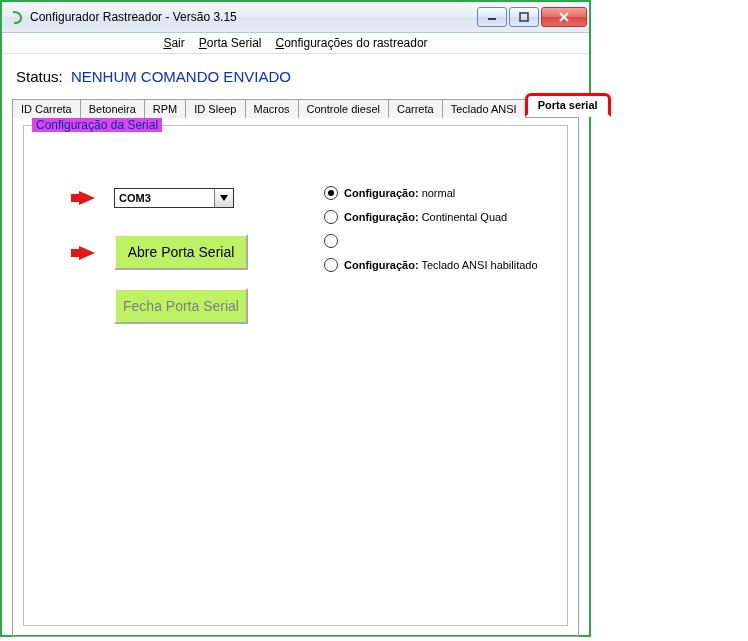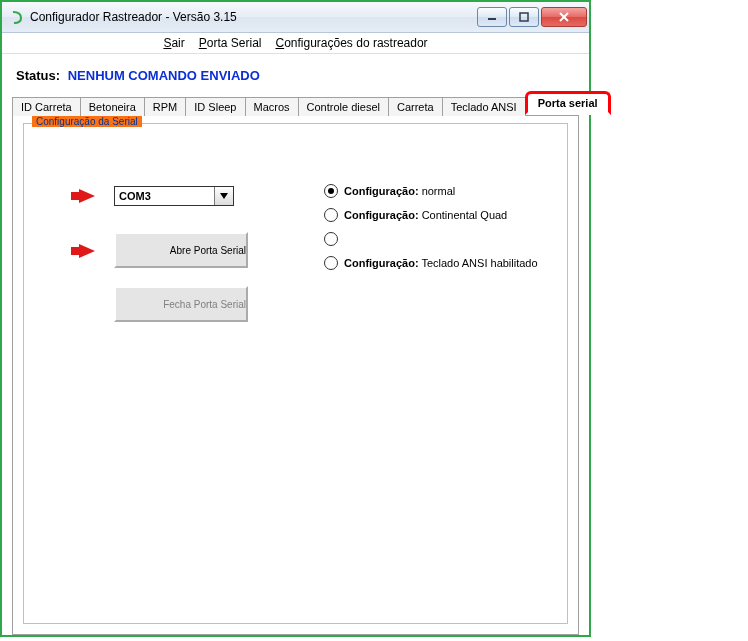--- a/index.html
+++ b/index.html
@@ -30,21 +30,21 @@
   .win-btn svg { display:block; }
   .menubar {
     height:20px; display:flex; align-items:center; gap:14px;
     padding:0 6px; color:#000; font-size:12px;
     border-bottom:1px solid #e0e0e0;
     justify-content:center;
   }
   .menu-item { cursor:default; }
   .menu-item .mn-u { text-decoration:underline; }
   .client { padding:8px 10px 10px 10px; }
-  .status-row { font-size:13px; font-weight:bold; margin:6px 0 10px 4px; }
+  .status-row { font-size:15px; font-weight:normal; margin:6px 0 10px 4px; }
   .status-label { color:#000; }
   .status-value { color:#0b2fd6; margin-left:4px; }
   .tabs-wrap { position:relative; height:22px; }
   .tabs {
     display:flex; align-items:flex-end; height:22px;
     border-bottom:1px solid #a0a0a0;
     white-space:nowrap;
   }
   .tab {
     border:1px solid #a0a0a0; border-bottom:none;
@@ -76,22 +76,22 @@
   .tab-panel {
     border:1px solid #a0a0a0; border-top:none;
     height:520px; position:relative;
     box-sizing:border-box;
   }
   .groupbox {
     position:absolute; left:10px; right:10px; top:8px; bottom:10px;
     border:1px solid #c0c0c0;
   }
   .group-title {
-    position:absolute; top:-8px; left:8px; background:#f97316; padding:0 4px;
-    color:#003399; font-size:10px;
+    position:absolute; top:-8px; left:8px; background:#d946ef; padding:0 4px;
+    color:#003399; font-size:12px;
   }
   .arrow-r {
     position:absolute; width:0; height:0; border-top:7px solid transparent; border-bottom:7px solid transparent;
     border-left:16px solid #e01818;
   }
   .arrow-r::before {
     content:""; position:absolute; left:-24px; top:-4px; width:10px; height:8px; background:#e01818;
   }
   .combo {
     position:absolute; width:120px; height:20px;
@@ -99,24 +99,24 @@
     font-family:Tahoma,sans-serif; font-size:11px; font-weight:bold;
     padding-left:4px; box-sizing:border-box;gap:26px;
   }
   .combo-btn {
     width:18px; height:18px; margin-left:auto; border-left:1px solid #7a7a7a;
     background:linear-gradient(#fefefe,#dcdcdc);
     display:flex; align-items:center; justify-content:center;
   }
   .btn3d {
     position:absolute; width:130px; height:32px;
-    background:#e5e5e5;
+    background:#bef264;
     border:2px outset #fff;
-    font-size:10px; text-align:center;
-    display:flex; align-items:center; justify-content:flex-end;
+    font-size:14px; text-align:center;
+    display:flex; align-items:center; justify-content:center;
     cursor:default;
   }
   .btn3d.disabled { color:#808080; }
   .radio-row {
     position:absolute; display:flex; align-items:center; gap:6px; font-size:11px;
   }
   .radio-dot {
     width:12px; height:12px; border:1px solid #333; border-radius:50%; background:#fff;
     display:inline-flex; align-items:center; justify-content:center;
   }

